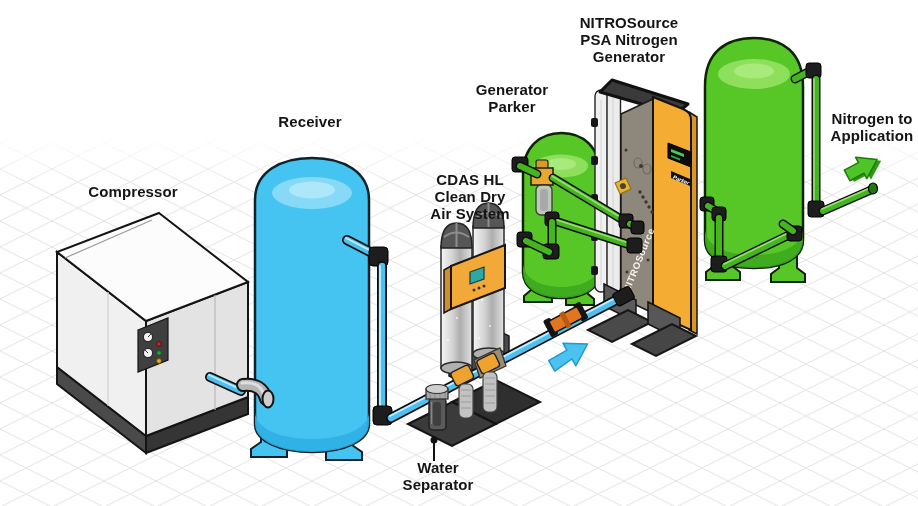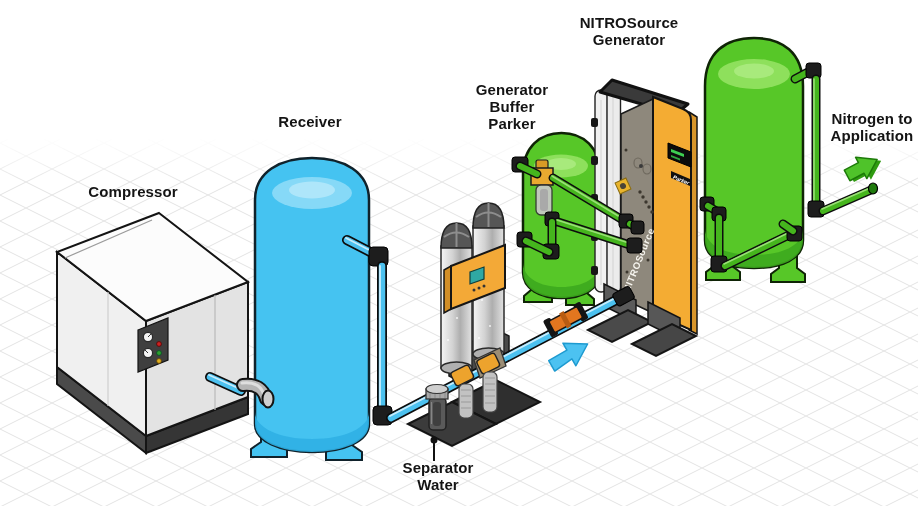--- a/index.html
+++ b/index.html
@@ -327,30 +327,35 @@
     <polygon points="-18,-6 -2,-6 -2,-12 16,0 -2,12 -2,6 -18,6" fill="#4fc32a" stroke="#1c7a08" stroke-width="1.5" stroke-linejoin="round"></polygon>
   </g>
 </svg>
 
 <div class="lbl" style="left:58px;top:183px;width:150px">
   <div>Compressor</div>
 </div>
 <div class="lbl" style="left:240px;top:113px;width:140px">
   <div>Receiver</div>
 </div>
+<div class="lbl" style="left:400px;top:171px;width:140px">
+  <div>CDAS HL</div>
+  <div>Clean Dry</div>
+  <div>Air System</div>
+</div>
 <div class="lbl" style="left:368px;top:459px;width:140px">
+  <div>Water</div>
   <div>Separator</div>
-  <div>Water</div>
 </div>
 <div class="lbl" style="left:442px;top:81px;width:140px">
   <div>Generator</div>
-  <div>Buffer</div>
   <div>Parker</div>
 </div>
 <div class="lbl" style="left:549px;top:14px;width:160px">
   <div>NITROSource</div>
+  <div>PSA Nitrogen</div>
   <div>Generator</div>
 </div>
 <div class="lbl" style="left:802px;top:110px;width:140px">
   <div>Nitrogen to</div>
   <div>Application</div>
 </div>
 </div>
 
 </body></html>

